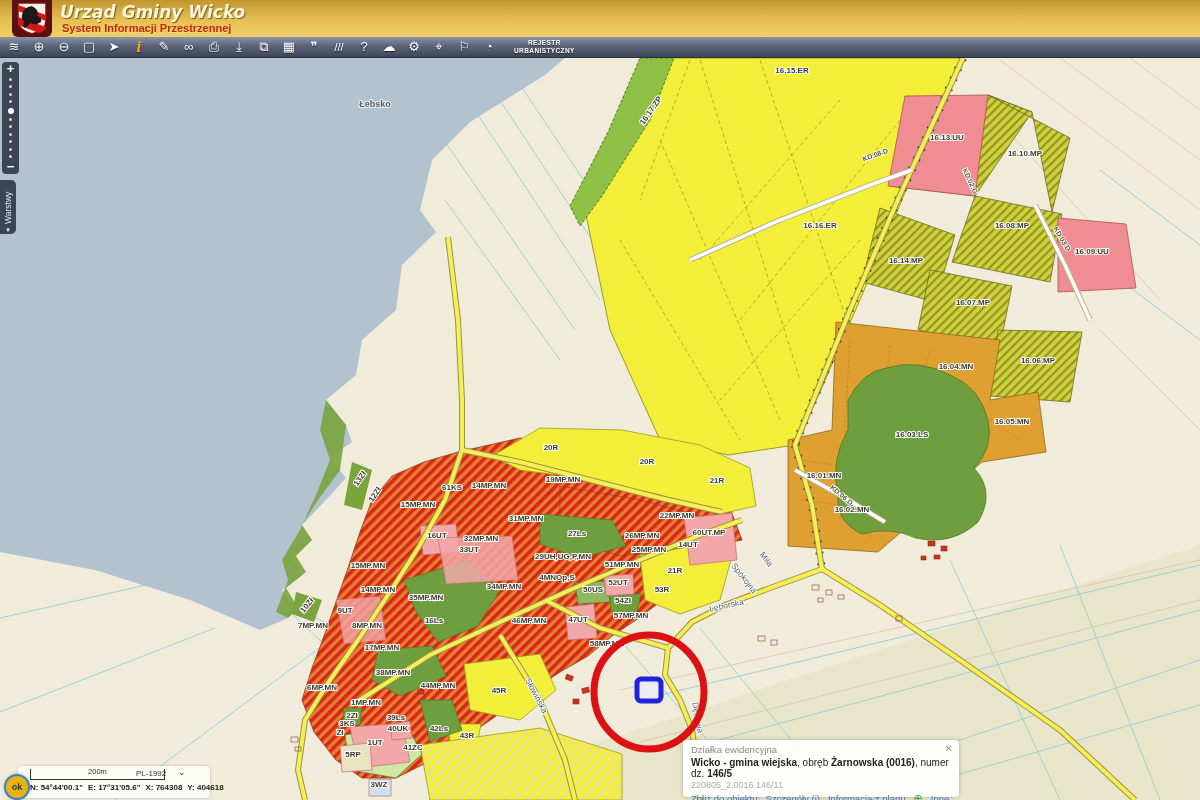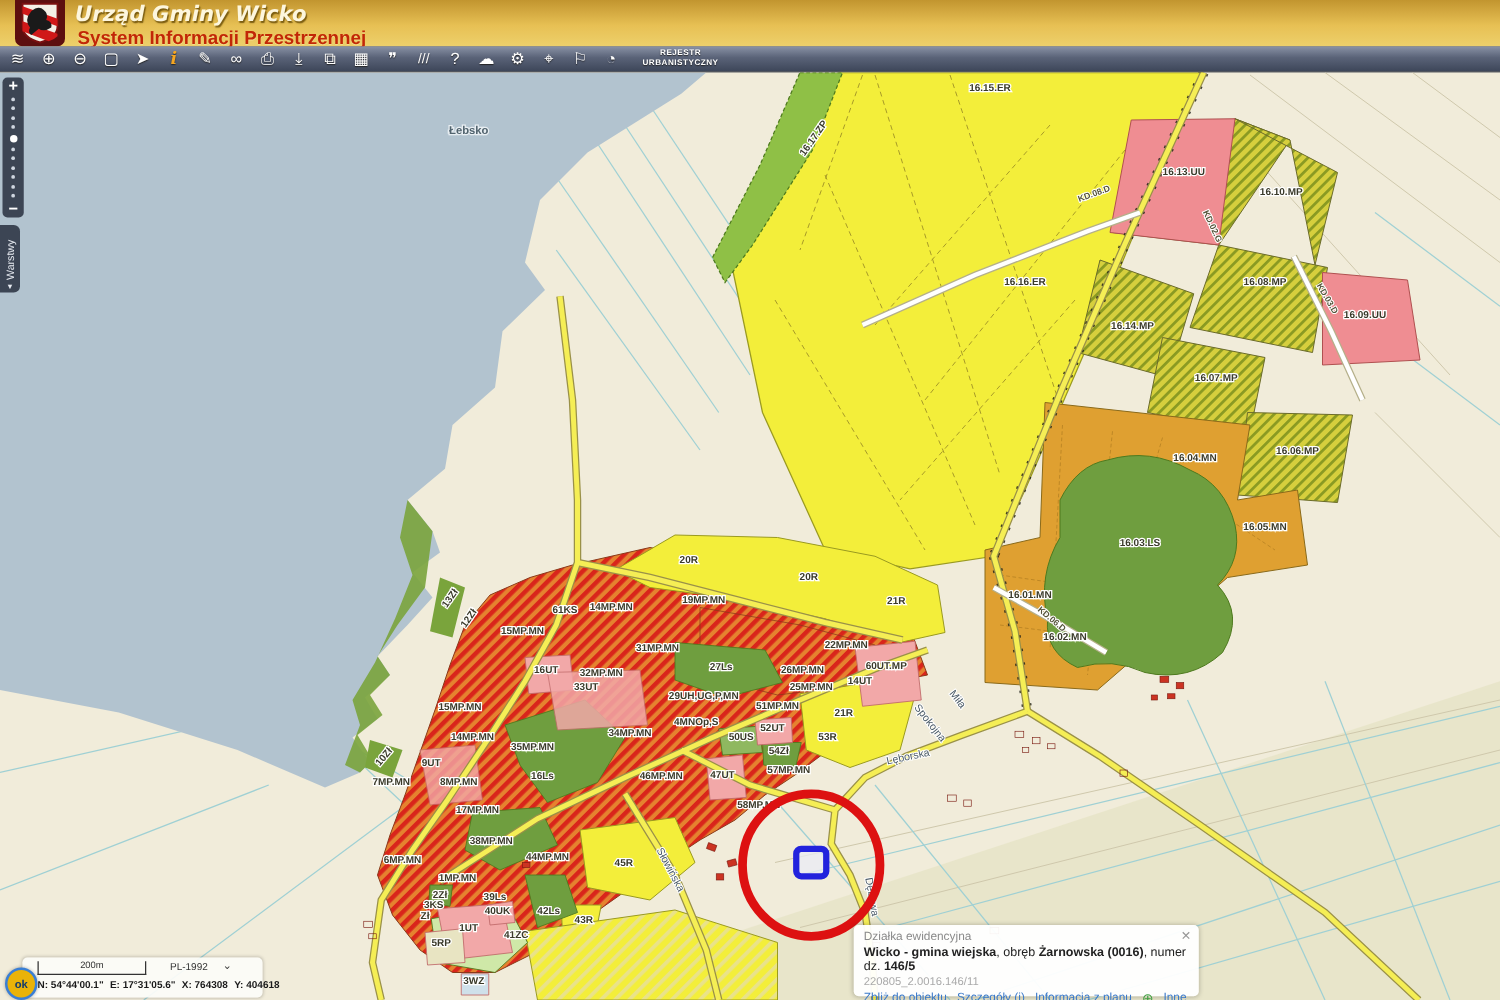--- a/index.html
+++ b/index.html
@@ -4,21 +4,21 @@
 <style>
   html,body{margin:0;padding:0;background:#888;}
   #app{position:relative;width:1200px;height:800px;overflow:hidden;font-family:"Liberation Sans",sans-serif;background:#f1ecda;}
   
   #header{position:absolute;left:0;top:0;width:1200px;height:37px;
     background:linear-gradient(#c2952f,#e7c054 55%,#edd06b);border-bottom:1px solid #8a6d1d;}
   #crest-box{position:absolute;left:12px;top:0;width:40px;height:37px;background:#5d0f0f;border-radius:0 0 6px 6px;}
   #crest-box svg{position:absolute;left:3px;top:1px;}
   #app-title{position:absolute;left:60px;top:2px;font-family:"DejaVu Sans",sans-serif;
     font-size:17px;font-weight:bold;font-style:italic;color:#fdf6dd;text-shadow:1px 1px 1px #7a5c10;}
-  #app-subtitle{position:absolute;left:62px;top:22px;font-size:15px;font-weight:bold;color:#c22706;text-shadow:0 1px 0 #f3dd8a;}
+  #app-subtitle{position:absolute;left:62px;top:22px;font-size:11px;font-weight:bold;color:#c22706;text-shadow:0 1px 0 #f3dd8a;}
   
   #toolbar{position:absolute;left:0;top:37px;width:1200px;height:21px;
     background:linear-gradient(#8a93a6,#5a6378 45%,#3d4659);border-bottom:1px solid #2c3340;
     display:flex;align-items:center;gap:9px;padding-left:6px;box-sizing:border-box;}
   .tbtn{min-width:16px;height:18px;display:flex;align-items:center;justify-content:center;
     color:#fff;font-size:13px;line-height:18px;cursor:pointer;text-shadow:0 1px 1px #222;}
   .tbtn.info-i{color:#f5a623;font-family:"DejaVu Serif",serif;font-style:italic;font-weight:bold;font-size:14px;}
   .tbtn.small{font-size:11px;}
   #register-btn{margin-left:8px;color:#fff;font-size:6.5px;font-weight:bold;text-align:center;
     line-height:1.25;letter-spacing:.4px;cursor:pointer;text-shadow:0 1px 1px #222;white-space:pre-line;}
@@ -37,21 +37,21 @@
   #zoombar .dot{width:3px;height:3px;border-radius:50%;background:#cfd6e0;cursor:pointer;}
   #zoombar .dot.cur{width:6px;height:6px;background:#fff;}
   #layers-tab{position:absolute;left:0;top:180px;width:16px;height:54px;background:#3c4554;border-radius:0 5px 5px 0;
     color:#e8ecf2;cursor:pointer;}
   #layers-tab .vtext{position:absolute;left:3px;top:44px;transform:rotate(-90deg);transform-origin:0 0;
     font-size:8.5px;white-space:nowrap;}
   #layers-tab .tri{position:absolute;left:5px;bottom:1px;font-size:6px;}
   
   #statusbar{position:absolute;left:18px;top:766px;width:192px;height:32px;background:rgba(252,252,248,.92);
     border-radius:4px;box-shadow:0 0 3px rgba(0,0,0,.25);font-size:8px;color:#222;}
-  #scalebar{position:absolute;left:12px;top:3px;width:85px;height:10px;border-left:1px solid #333;border-right:1px solid #333;border-bottom:1px solid #333;}
+  #scalebar{position:absolute;left:12px;top:3px;width:85px;height:10px;border-left:1px solid #333;border-right:1px solid #333;border-bottom:1px solid #333;padding-left:48px;}
   #scalebar span{position:absolute;left:0;right:0;top:-2px;text-align:center;font-size:7.5px;color:#333;}
   #crs{position:absolute;left:118px;top:3px;font-size:8px;color:#333;cursor:pointer;}
   #crs-chev{position:absolute;left:160px;top:1px;font-size:9px;color:#333;cursor:pointer;}
   #coords{position:absolute;left:12px;top:17px;width:180px;font-size:8px;font-weight:bold;color:#1a1a1a;white-space:nowrap;}
   #coords b{margin-right:5px;font-weight:bold;}
   #ok-btn{position:absolute;left:4px;top:774px;width:22px;height:22px;border-radius:50%;background:#eab308;
     border:2.5px solid #3a7fd5;color:#123a6b;font-size:9px;font-weight:bold;display:flex;align-items:center;justify-content:center;cursor:pointer;box-shadow:0 0 3px rgba(0,0,0,.3);}
   
   #parcel-popup{position:absolute;left:683px;top:740px;width:276px;height:57px;background:rgba(255,255,255,.95);
     border-radius:4px;box-shadow:0 0 4px rgba(0,0,0,.25);padding:4px 8px;box-sizing:border-box;font-size:10px;}

